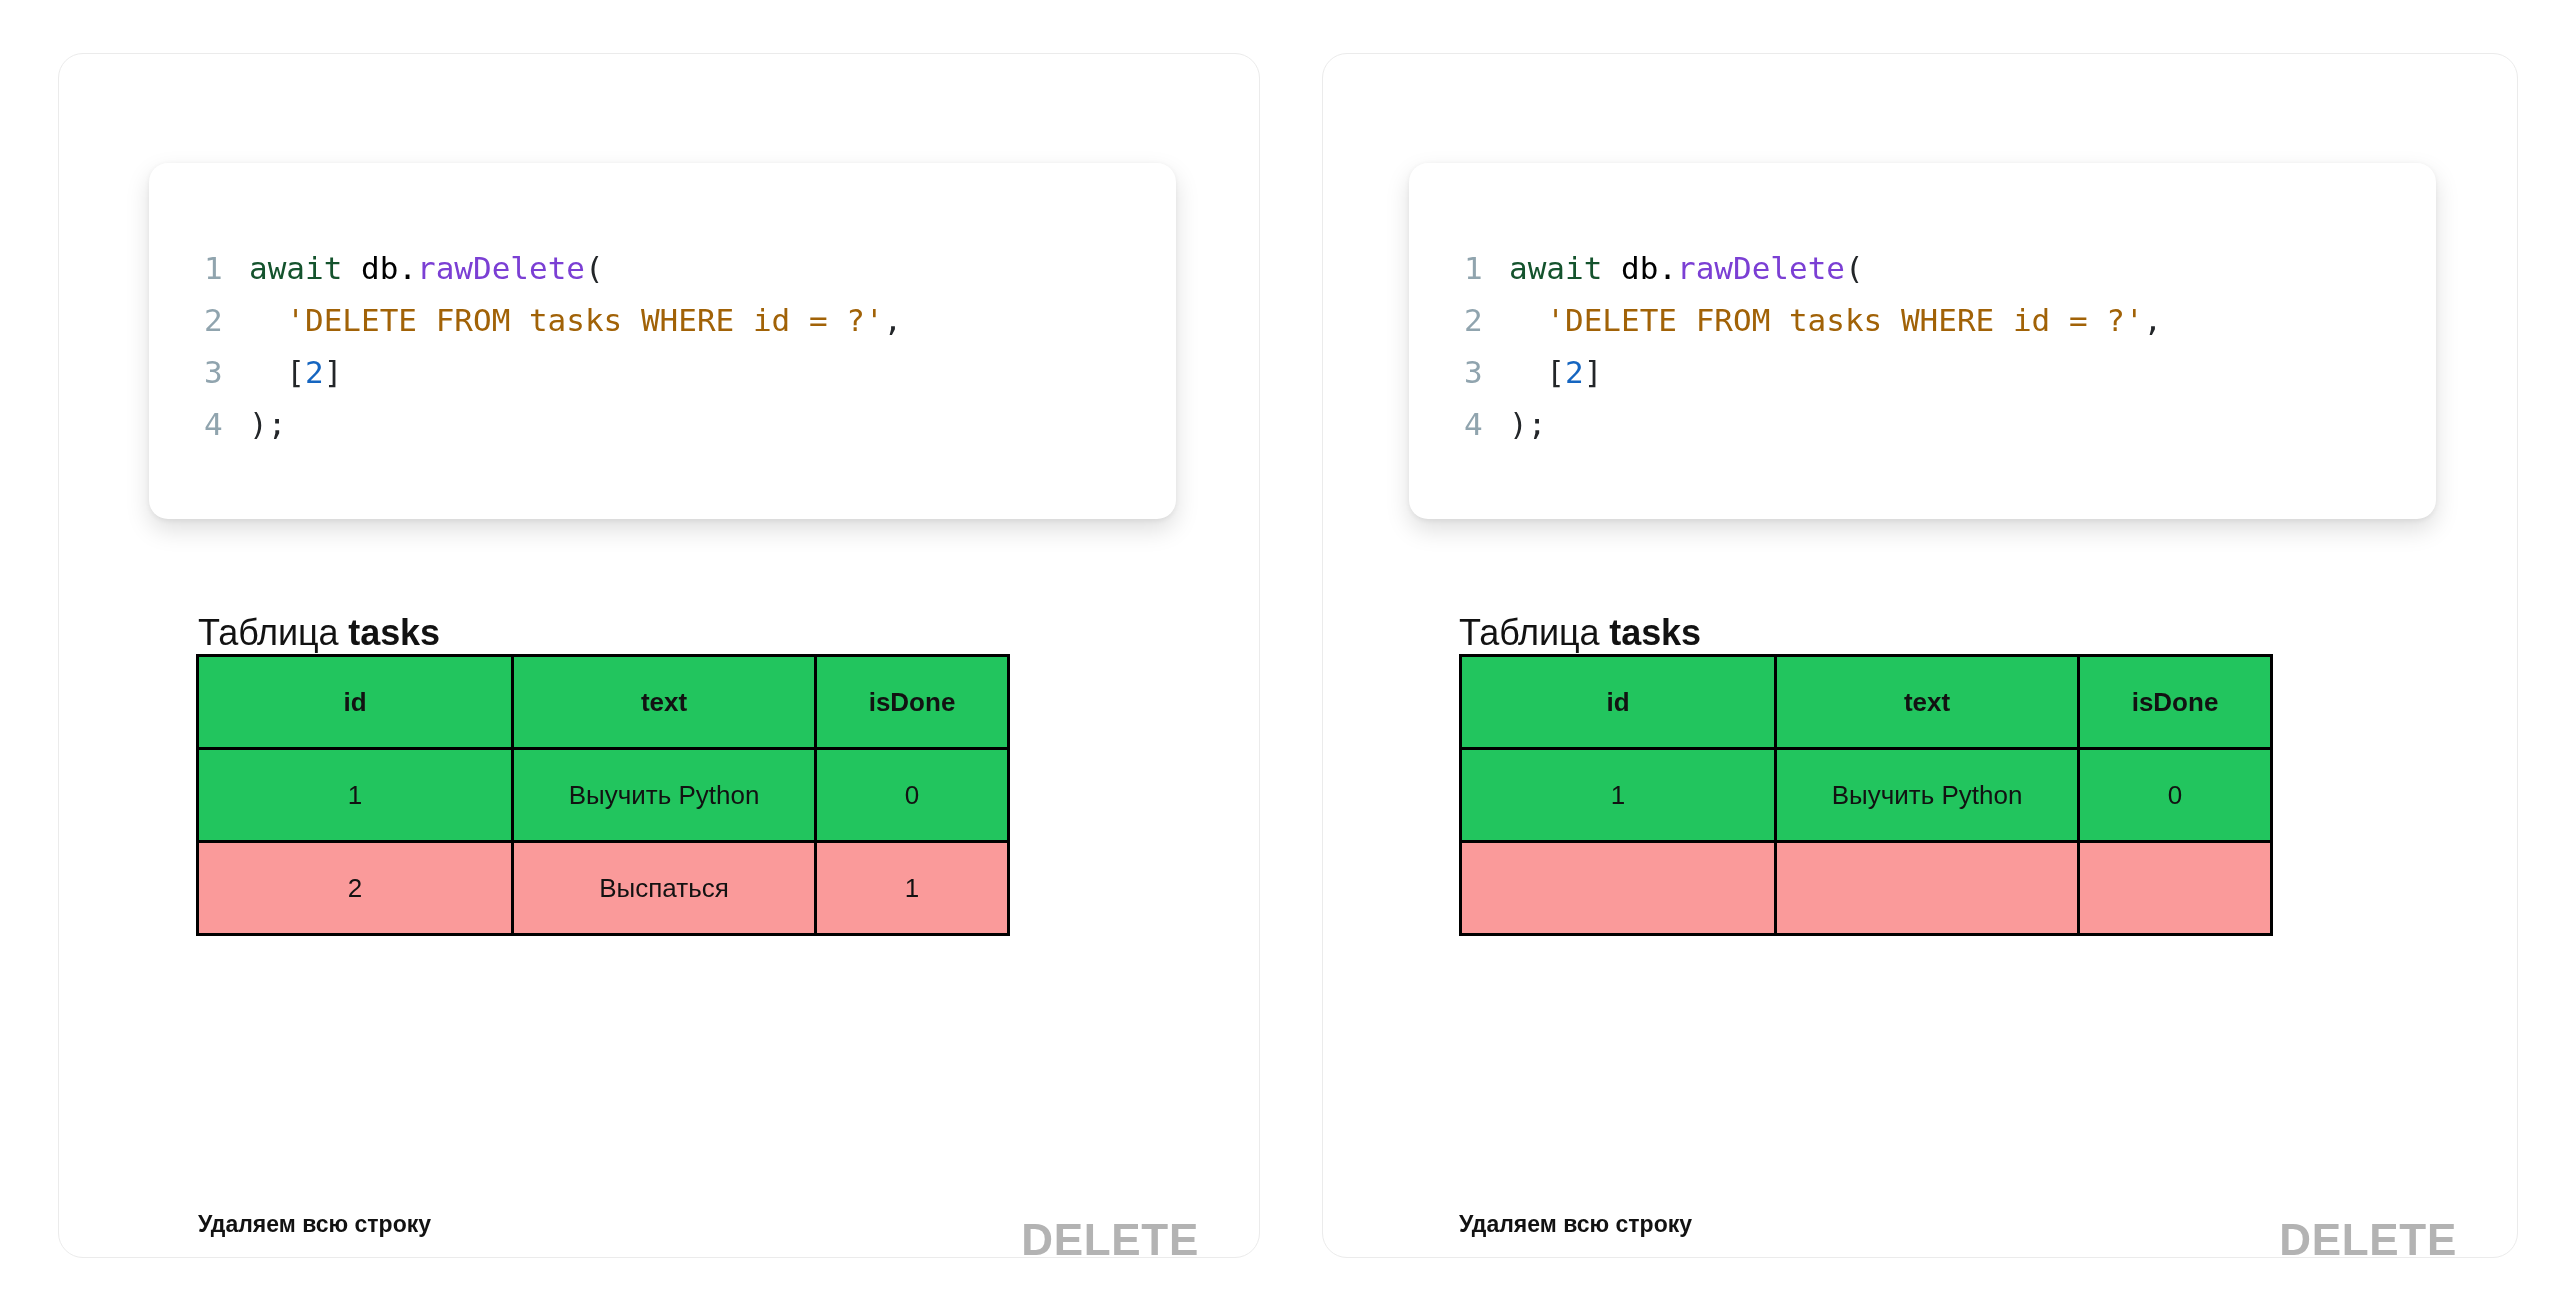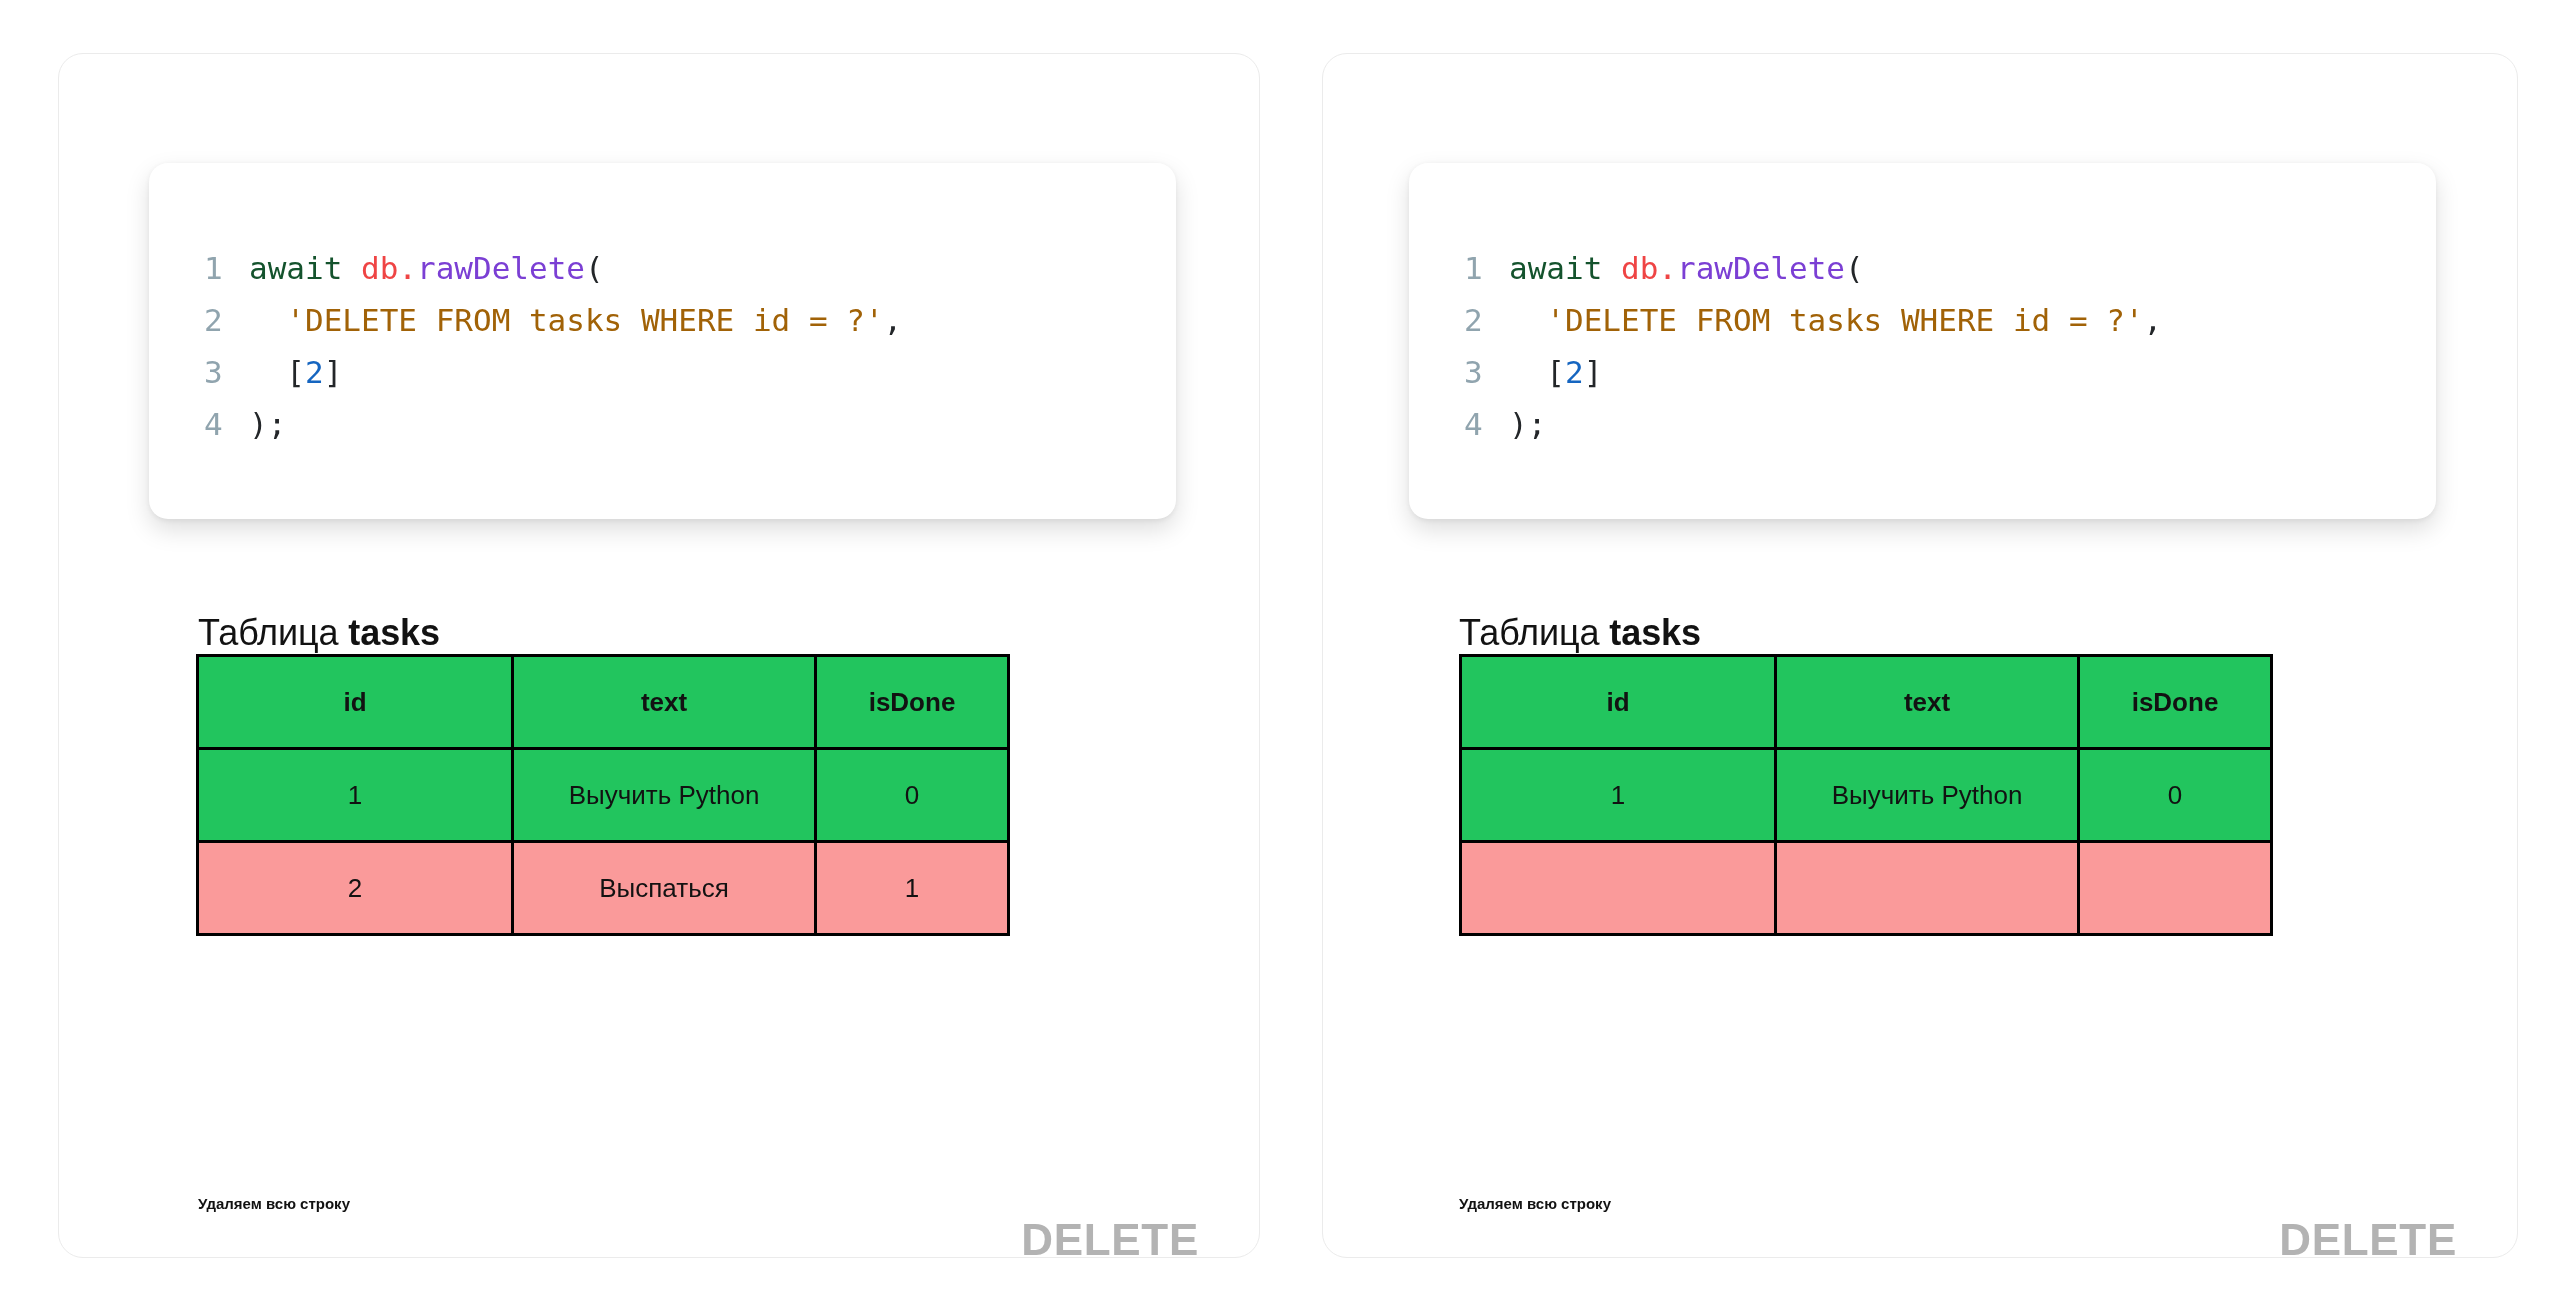--- a/index.html
+++ b/index.html
@@ -50,21 +50,21 @@
   }
 
   .ln {
     display: inline-block;
     width: 45px;
     color: #90a4ae;
     font-family: "DejaVu Sans Mono", "Liberation Mono", monospace;
   }
 
   .tok-kw   { color: #14532d; }
-  .tok-plain{ color: #ef4444; }
+  .tok-plain{ color: #000000; }
   .tok-fn   { color: #7b3fd4; }
   .tok-str  { color: #a16207; }
   .tok-num  { color: #1565c0; }
   .tok-pun  { color: #232629; }
 
   
   .tbl-heading {
     position: absolute;
     font-size: 36px;
     font-weight: 400;
@@ -100,24 +100,25 @@
     color: #121212;
     padding: 0 5.8px;
   }
   .data-table th { font-weight: 700; }
   .data-table td { font-weight: 400; }
   .data-table tr.row-deleted td { background: #fa9a9a; }
 
   
   .caption {
     position: absolute;
-    font-size: 15px;
+    font-size: 23px;
     font-weight: 700;
     color: #121212;
     white-space: nowrap;
+    margin-top: 16px;
   }
   .panel-left  .caption { left: 139px; top: 1141px; }
   .panel-right .caption { left: 136px; top: 1141px; }
 
   .watermark {
     position: absolute;
     font-size: 44px;
     font-weight: 700;
     color: #b3b3b3;
     letter-spacing: 0.7px;

